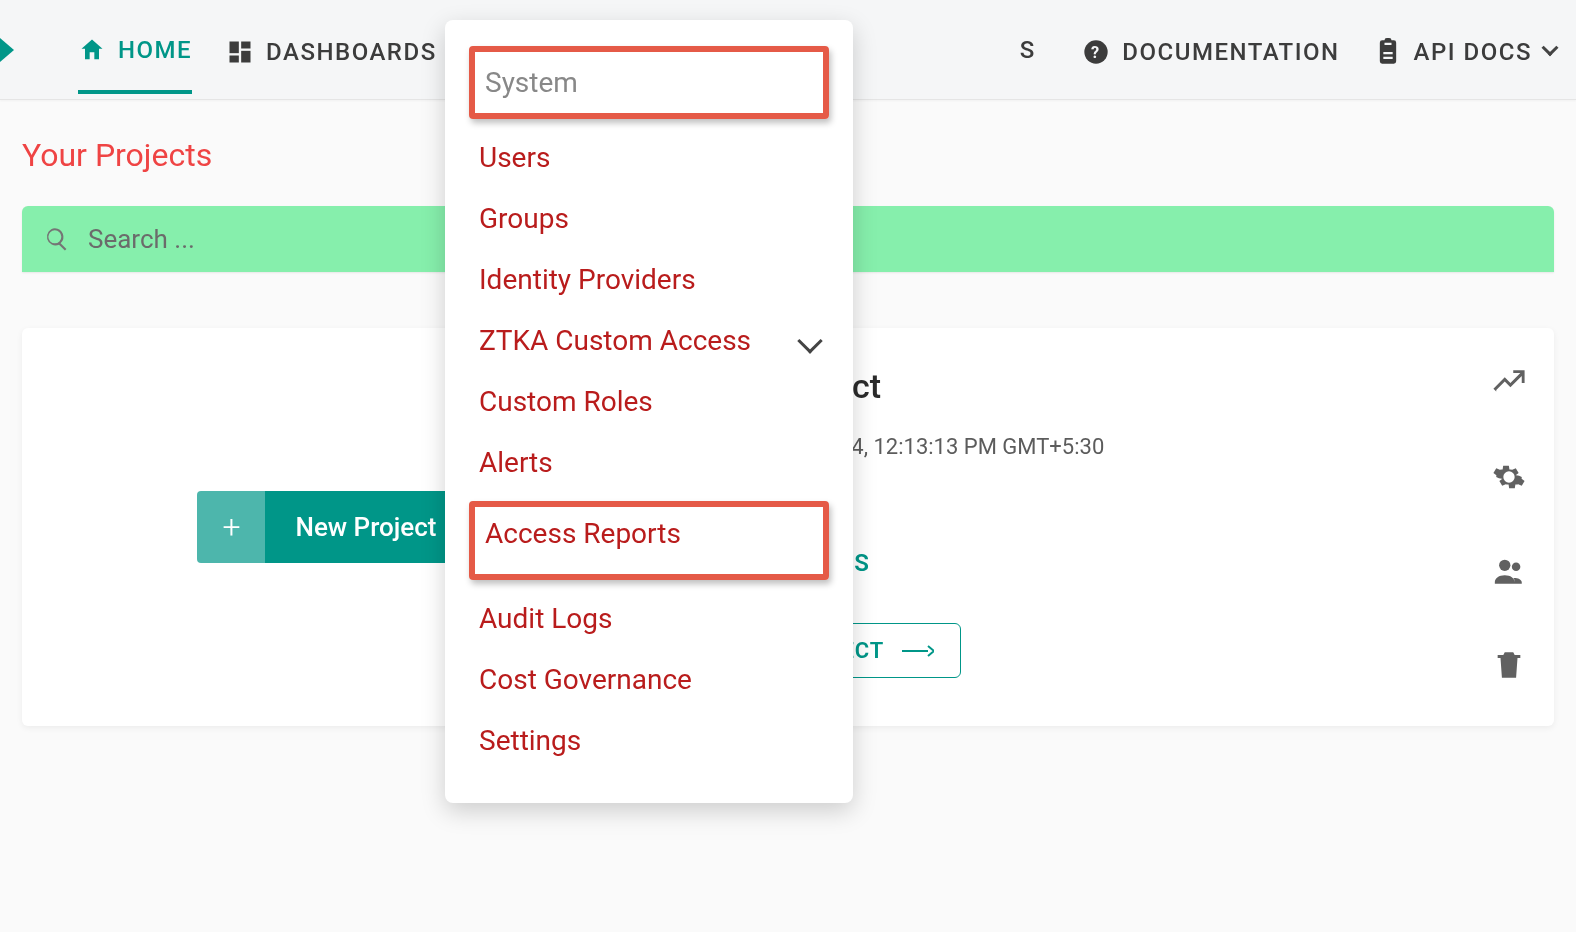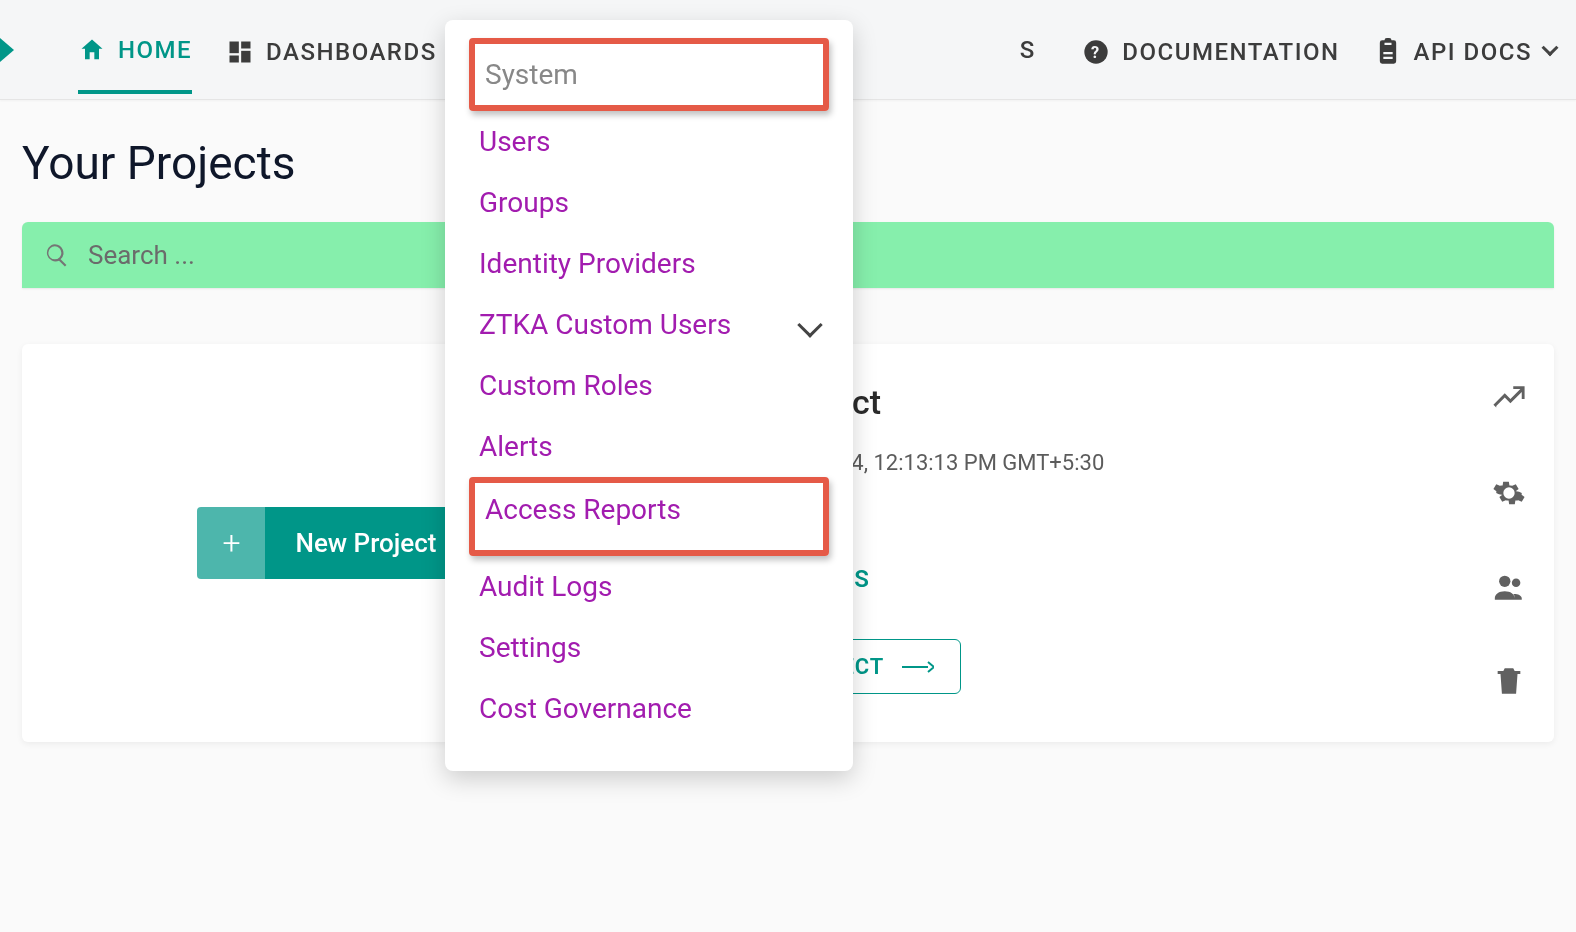--- a/index.html
+++ b/index.html
@@ -42,23 +42,23 @@
       padding: 30px 0 26px;
       position: relative;
     }
     .nav-item.active {
       color: #009688;
       border-bottom: 4px solid #009688;
     }
     .nav-item svg { width: 28px; height: 28px; }
     .flex-spacer { flex: 1; }
     .page-title {
-      font-size: 46px;
+      font-size: 32px;
       font-weight: 400;
-      color: #0f172a;
+      color: #ef4444;
       padding: 36px 0 32px 0;
     }
     .content {
       padding: 0 22px;
     }
     .search-row {
       display: flex;
       gap: 10px;
     }
     .search-field {
@@ -191,34 +191,34 @@
       width: 408px;
       background: #fff;
       border-radius: 8px;
       box-shadow: 0 8px 24px rgba(0,0,0,.18);
       padding: 18px 0 32px;
       z-index: 50;
     }
     .dropdown-section-head, .dropdown-item {
       padding: 14px 34px;
       font-size: 28px;
-      color: #a21caf;
+      color: #b91c1c;
       cursor: pointer;
       display: flex;
       align-items: center;
       justify-content: space-between;
     }
     .dropdown-section-head {
       color: #888;
       cursor: default;
     }
     .highlight-box {
       border: 6px solid #e55a47;
       border-radius: 4px;
-      margin: 0 24px;
+      margin: 8px 24px;
       box-shadow: 2px 4px 6px rgba(0,0,0,.25);
     }
     .highlight-box .dropdown-item,
     .highlight-box .dropdown-section-head {
       padding-left: 10px;
       padding-right: 10px;
     }
     .chevron {
       display: inline-block;
       width: 18px; height: 18px;
@@ -349,24 +349,24 @@
 </div>
 
 <div class="dropdown">
   <div class="highlight-box">
     <div class="dropdown-section-head">System</div>
   </div>
   <div class="dropdown-item">Users</div>
   <div class="dropdown-item">Groups</div>
   <div class="dropdown-item">Identity Providers</div>
   <div class="dropdown-item">
-    <span>ZTKA Custom Users</span>
+    <span>ZTKA Custom Access</span>
     <span class="chevron"></span>
   </div>
   <div class="dropdown-item">Custom Roles</div>
   <div class="dropdown-item">Alerts</div>
   <div class="highlight-box">
     <div class="dropdown-item" style="padding-top:10px;padding-bottom:24px;">Access Reports</div>
   </div>
   <div class="dropdown-item">Audit Logs</div>
+  <div class="dropdown-item">Cost Governance</div>
   <div class="dropdown-item">Settings</div>
-  <div class="dropdown-item">Cost Governance</div>
 </div>
 
 </body></html>

